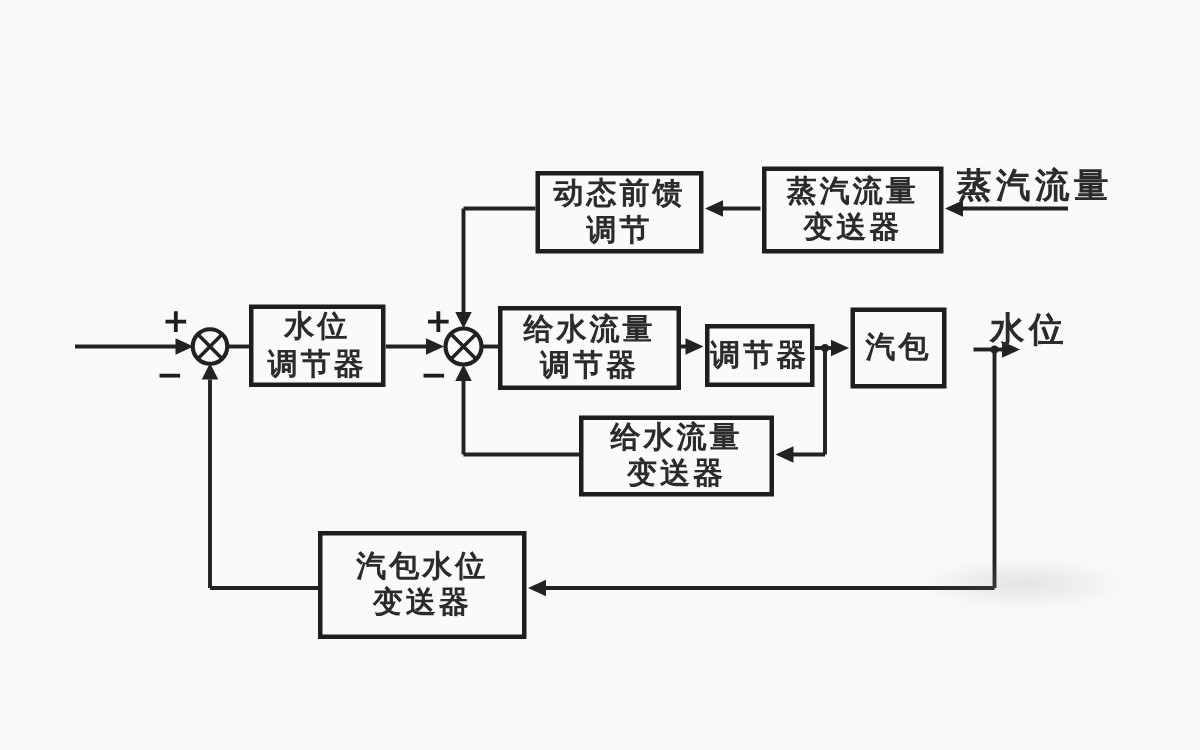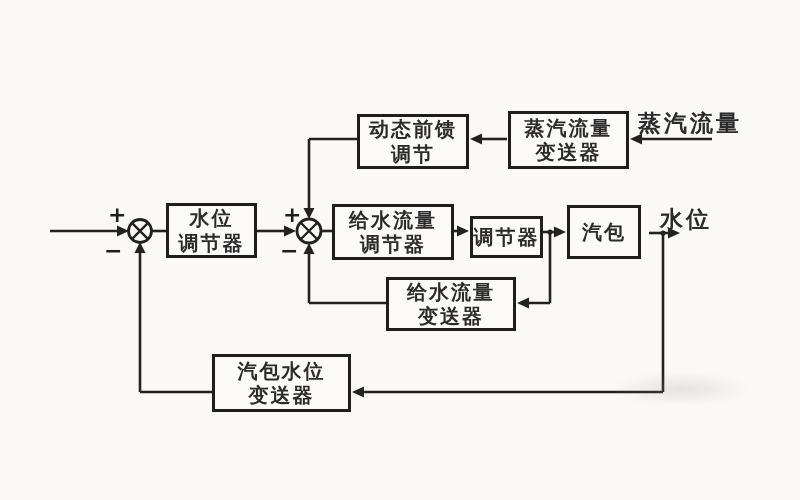--- a/index.html
+++ b/index.html
@@ -117,30 +117,30 @@
 
   <div class="blk" style="left:332px;top:204px;width:122px;height:56px">
     <span>给水流量</span>
     <span>调节器</span>
   </div>
 
   <div class="blk" style="left:470px;top:216px;width:73px;height:42px">
     <span>调节器</span>
   </div>
 
-  <div class="blk" style="left:567px;top:205px;width:74px;height:54px">
+  <div class="blk" style="left:567px;top:205px;width:64px;height:54px">
     <span>汽包</span>
   </div>
 
   <div class="blk" style="left:386px;top:277px;width:130px;height:54px">
     <span>给水流量</span>
     <span>变送器</span>
   </div>
 
-  <div class="blk" style="left:212px;top:354px;width:139px;height:58px">
+  <div class="blk" style="left:212px;top:354px;width:139px;height:72px">
     <span>汽包水位</span>
     <span>变送器</span>
   </div>
 
   <div class="lbl" style="left:638px;top:108px">蒸汽流量</div>
   <div class="lbl" style="left:660px;top:204px">水位</div>
 
   <div class="sign" style="left:108px;top:204px">+</div>
   <div class="sign" style="left:104px;top:240px">−</div>
   <div class="sign" style="left:283px;top:204px">+</div>

